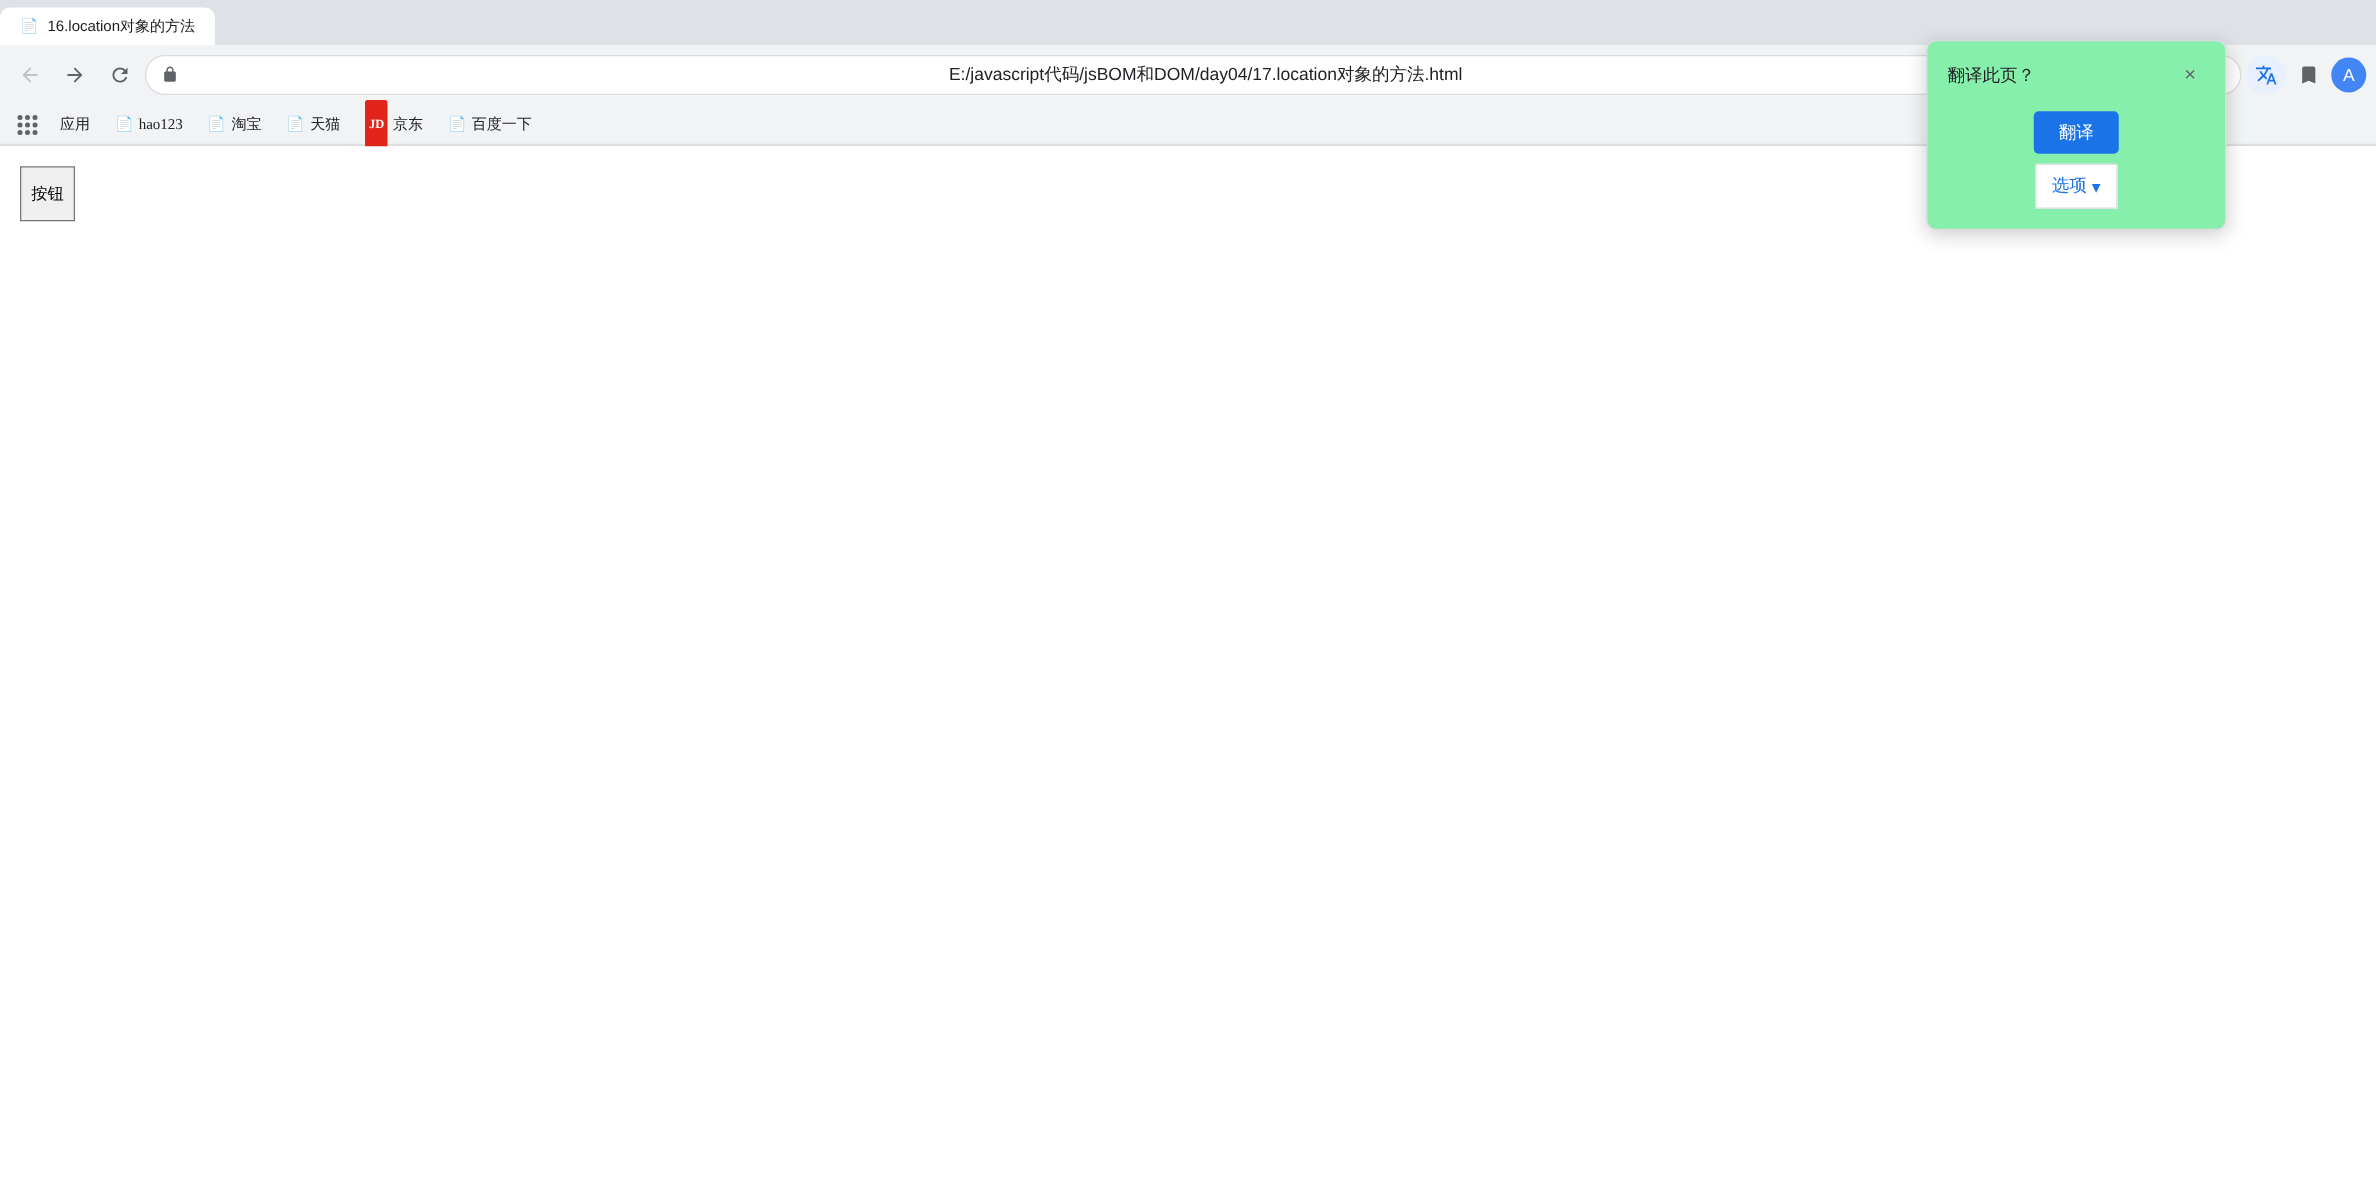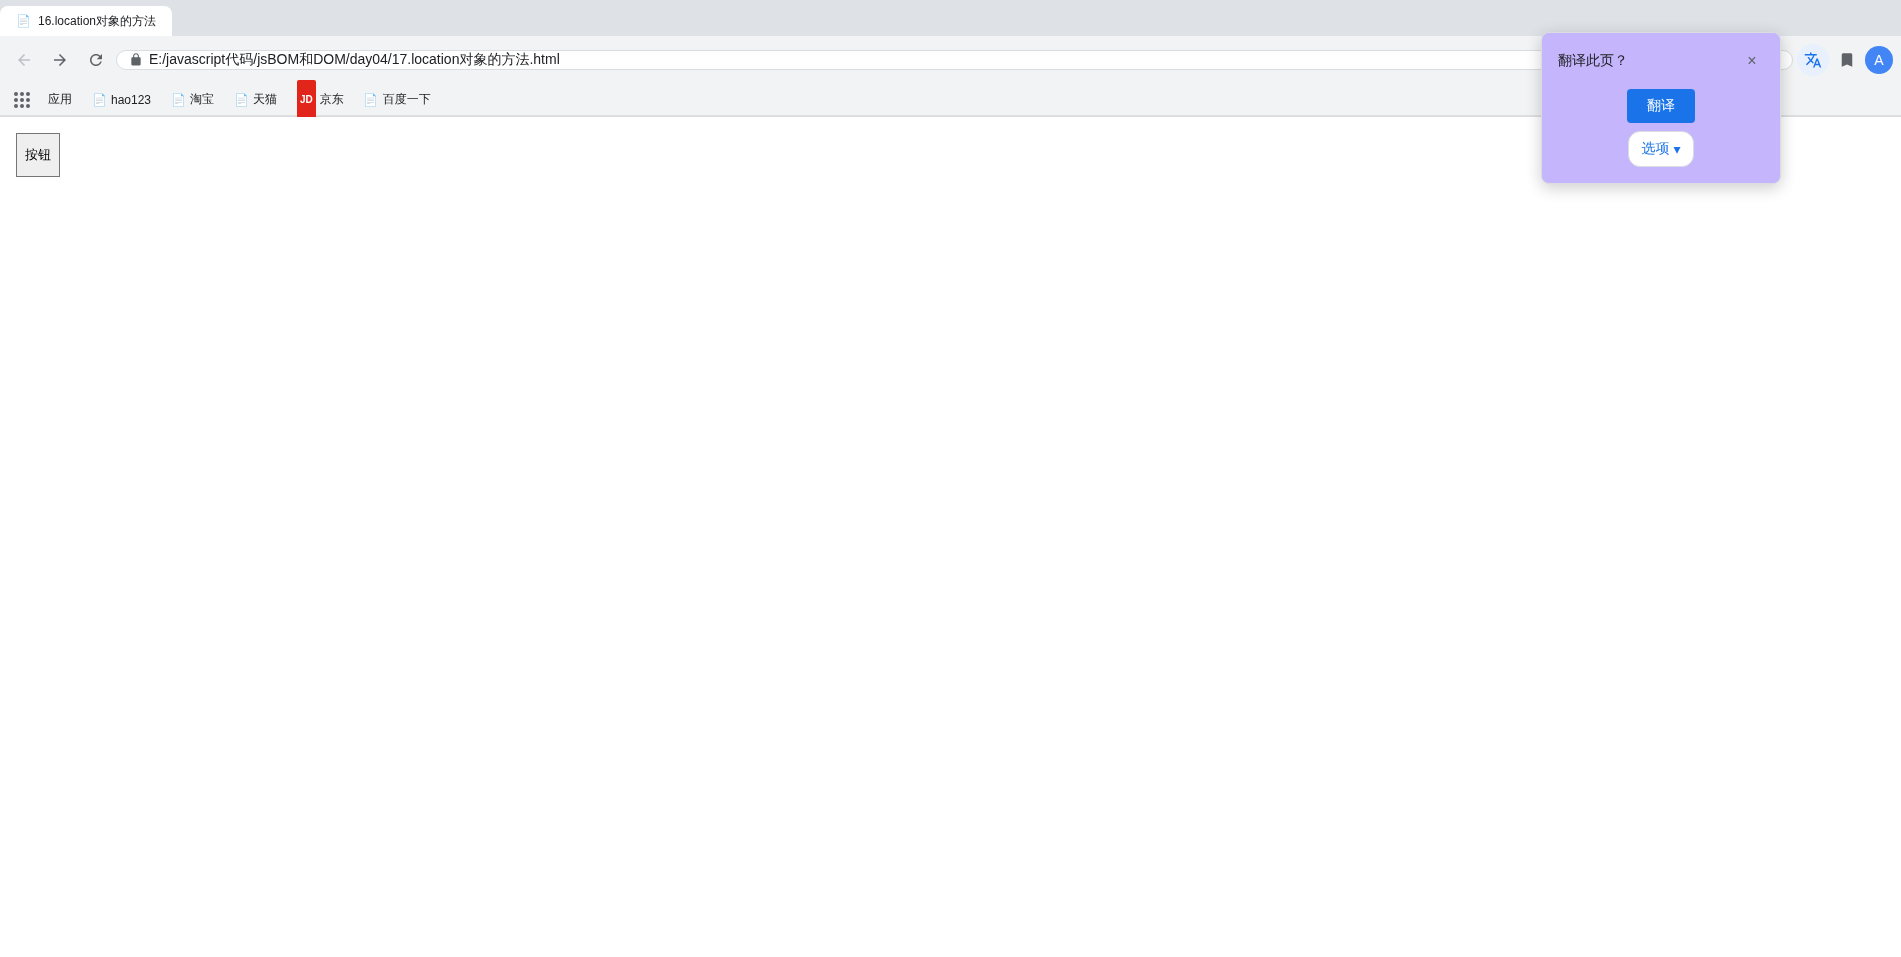--- a/index.html
+++ b/index.html
@@ -86,30 +86,31 @@
       font-size: 16px;
     }
 
     .nav-btn.disabled {
       color: #bdc1c6;
       cursor: default;
     }
 
     .address-bar {
       flex: 1;
-      height: 20px;
+      height: 32px;
       background: #ffffff;
       border: 1px solid #dadce0;
       border-radius: 16px;
       display: flex;
       align-items: center;
       padding: 2px 12px;
       gap: 6px;
       font-size: 14px;
       color: #202124;
+      text-align: center;
     }
 
     .address-bar-lock {
       font-size: 12px;
       color: #5f6368;
     }
 
     .address-bar-text {
       flex: 1;
       font-size: 14px;
@@ -139,20 +140,21 @@
     .bookmark-item {
       display: flex;
       align-items: center;
       gap: 4px;
       padding: 4px 8px;
       border-radius: 4px;
       cursor: pointer;
       font-size: 12px;
       color: #202124;
       white-space: nowrap;
+      font-family: Liberation Serif, serif;
     }
 
     .apps-btn {
       width: 28px;
       height: 28px;
       border-radius: 4px;
       border: none;
       background: transparent;
       cursor: pointer;
       display: flex;
@@ -204,21 +206,21 @@
       cursor: pointer;
       color: #000000;
     }
 
     
     .translate-popup {
       position: fixed;
       top: 32px;
       right: 120px;
       width: 240px;
-      background: #c4b5fd;
+      background: #86efac;
       border: 1px solid #dadce0;
       border-radius: 8px;
       box-shadow: 0 4px 16px rgba(0,0,0,0.2);
       padding: 16px;
       z-index: 1000;
     }
 
     .translate-popup-header {
       display: flex;
       align-items: center;
@@ -262,21 +264,21 @@
       padding: 8px 20px;
       font-size: 14px;
       cursor: pointer;
       font-family: inherit;
     }
 
     .options-btn {
       background: #ffffff;
       color: #1a73e8;
       border: 1px solid #dadce0;
-      border-radius: 12px;
+      border-radius: 0;
       padding: 8px 12px;
       font-size: 14px;
       cursor: pointer;
       display: flex;
       align-items: center;
       gap: 4px;
       font-family: inherit;
     }
 
     

